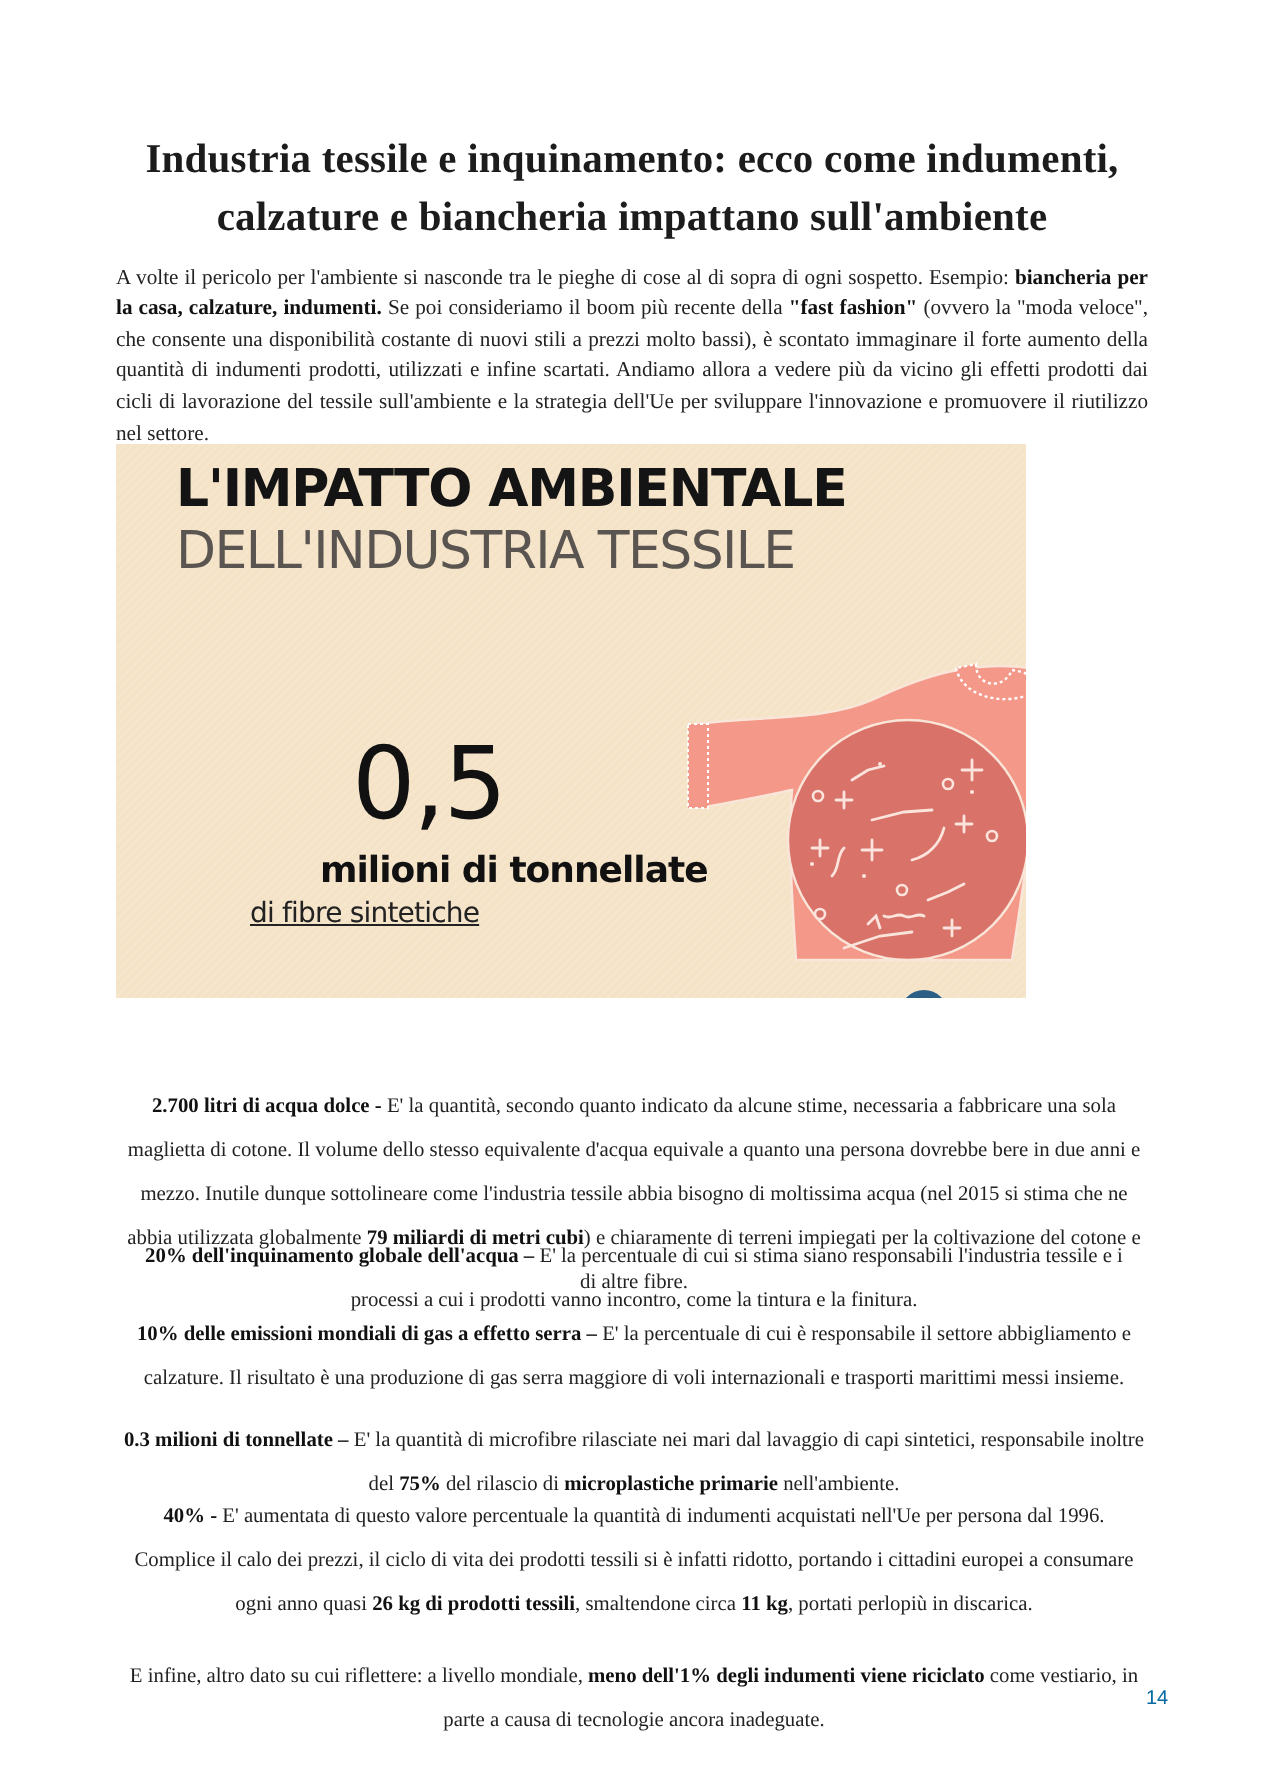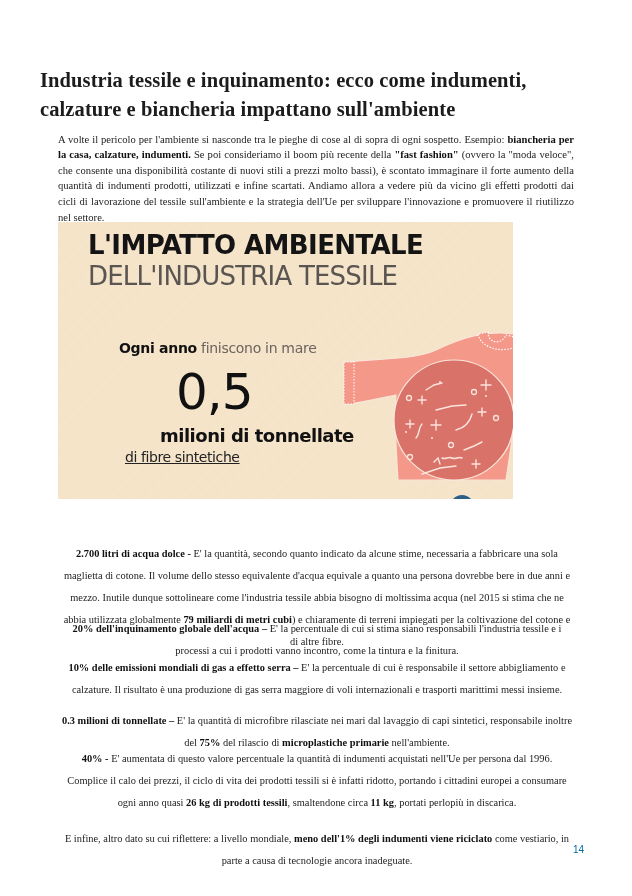--- a/index.html
+++ b/index.html
@@ -13,20 +13,21 @@
       position: relative;
       overflow: hidden;
       font-family: "Liberation Serif", "DejaVu Serif", serif;
       color: #1a1a1a;
     }
     .title {
       position: absolute;
       left: 40px;
       top: 52px;
       width: 552px;
+      text-align: center;
       font-family: "Liberation Serif", "DejaVu Serif", serif;
       font-weight: bold;
       font-size: 20.5px;
       line-height: 29px;
       color: #1c1c1c;
       letter-spacing: 0.1px;
     }
     .intro {
       position: absolute;
       left: 58px;
@@ -148,21 +149,20 @@
 </head>
 <body>
 
 <h1 class="title">Industria tessile e inquinamento: ecco come indumenti, calzature e biancheria impattano sull'ambiente</h1>
 
 <p class="intro"><span>A volte il pericolo per l'ambiente si nasconde tra le pieghe di cose al di sopra di ogni sospetto. Esempio: </span><b>biancheria per la casa, calzature, indumenti.</b><span> Se poi consideriamo il boom più recente della </span><b>"fast fashion"</b><span> (ovvero la "moda veloce", che consente una disponibilità costante di nuovi stili a prezzi molto bassi), è scontato immaginare il forte aumento della quantità di indumenti prodotti, utilizzati e infine scartati. Andiamo allora a vedere più da vicino gli effetti prodotti dai cicli di lavorazione del tessile sull'ambiente e la strategia dell'Ue per sviluppare l'innovazione e promuovere il riutilizzo nel settore.</span></p>
 
 <div class="infographic">
   <div class="ig-title1">L'IMPATTO AMBIENTALE</div>
   <div class="ig-title2">DELL'INDUSTRIA TESSILE</div>
-  <div class="ig-lead"><b>Ogni anno</b><span class="light"> finiscono in mare</span></div>
   <div class="ig-number">0,5</div>
   <div class="ig-unit">milioni di tonnellate</div>
   <div class="ig-sub">di fibre sintetiche</div>
 
   <svg class="ig-illustration" viewBox="0 0 230 170" xmlns="http://www.w3.org/2000/svg">
 
     <path d="M12 42 C 45 38, 78 40, 100 30 C 125 18, 150 10, 178 14 C 200 18, 212 38, 214 70 C 216 105, 214 140, 212 160 L 196 160 C 196 135, 190 100, 182 80 L 170 160 L 62 160 C 60 130, 58 100, 60 75 C 45 78, 28 82, 12 84 Z" fill="#f4988a" stroke="#f9e6d8" stroke-width="1.2"></path>
 
     <rect x="8" y="42" width="10" height="42" fill="#f4988a" stroke="#ffffff" stroke-width="1" stroke-dasharray="1.5 1.5"></rect>
 

